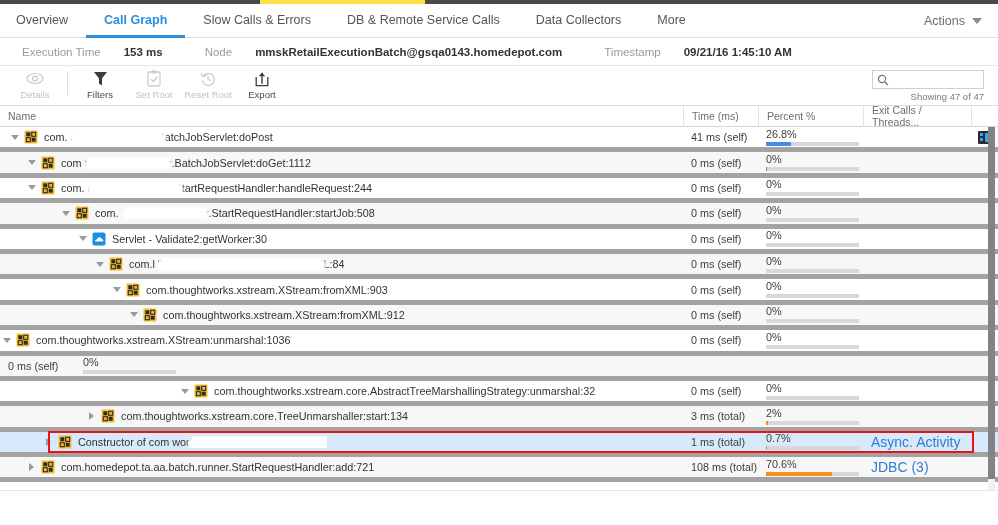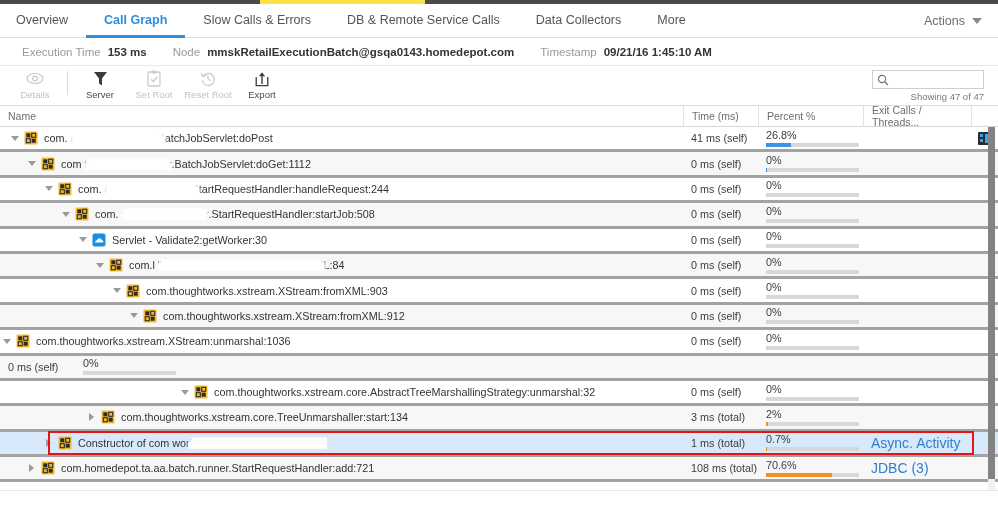--- a/index.html
+++ b/index.html
@@ -58,20 +58,21 @@
 
   
   .summary {
     position: absolute; top: 38px; left: 0; width: 998px; height: 28px;
     background: #fff;
     border-bottom: 1px solid #e8e8e8;
     display: flex; align-items: center;
     font-size: 11.5px;
     padding-left: 22px;
     white-space: nowrap;
+    gap: 16px;
   }
   .sum-label { color: #9a9a9a; margin-right: 7px; }
   .sum-value { color: #333; font-weight: bold; margin-right: 26px; }
 
   
   .toolbar {
     position: absolute; top: 66px; left: 0; width: 998px; height: 40px;
     background: #fff;
     border-bottom: 1px solid #dcdcdc;
   }
@@ -125,21 +126,21 @@
   .tbody {
     position: absolute; top: 127px; left: 0; width: 998px; height: 363px;
     overflow: hidden;
     background: #fff;
   }
   .row {
     position: relative;
     height: 25.4px;
     display: flex; align-items: center;
     font-size: 10.8px; color: #333;
-    border-bottom: 3px solid #a3a3a3;
+    border-bottom: 5px solid #a3a3a3;
   }
   .row.alt { background: #f7f7f7; }
   .row.selected { background: #d7e9fb; }
   .row.redbox::after {
     content: "";
     position: absolute; left: 48px; right: 24px; top: -1px; bottom: -1px;
     border: 2px solid #e81313;
     pointer-events: none;
   }
   .c-name { width: 683px; display: flex; align-items: center; overflow: hidden; }
@@ -260,21 +261,21 @@
       </div>
 
       <div class="tool-sep"></div>
 
       <div class="tool">
         <div class="glyph">
           <svg width="15" height="16" viewBox="0 0 15 16">
             <path d="M1 1 H14 L9 7.6 V14.5 L6 12.6 V7.6 Z" fill="#3c3c3c"></path>
           </svg>
         </div>
-        <div class="tlabel">Server</div>
+        <div class="tlabel">Filters</div>
       </div>
 
       <div class="tool disabled">
         <div class="glyph">
           <svg width="14" height="17" viewBox="0 0 14 17">
             <rect x="1" y="2" width="12" height="14" rx="1.5" fill="none" stroke="#cccccc" stroke-width="1.3"></rect>
             <rect x="4.5" y="0.6" width="5" height="3" rx="0.8" fill="#cccccc"></rect>
             <path d="M4 9 L6.3 11.4 L10.2 6.8" fill="none" stroke="#cccccc" stroke-width="1.4"></path>
           </svg>
         </div>
@@ -373,21 +374,21 @@
         <div class="c-pct">
           <div class="pct-text">0%</div>
           <div class="bar-track">
             <div class="bar-fill" style="width: 0.6%; background: rgb(61, 144, 232);"></div>
           </div>
         </div>
         <div class="c-exit"></div>
         <div class="c-ico"></div>
       </div>
       <div class="row">
-        <div class="c-name" style="padding-left: 42px;">
+        <div class="c-name" style="padding-left: 25px;">
           <div class="twisty">
             <i class="tri-down"></i>
           </div>
           <span class="node-icon"><svg viewBox="0 0 14 14" width="14" height="14">
               <rect x="0.5" y="0.5" width="13" height="13" rx="1" fill="#f5bc2e"></rect>
               <rect x="2.3" y="2.3" width="4" height="4" fill="#2b2b2b"></rect>
               <rect x="7.7" y="2.3" width="4" height="4" fill="none" stroke="#2b2b2b" stroke-width="1.1"></rect>
               <rect x="2.3" y="7.7" width="4" height="4" fill="none" stroke="#2b2b2b" stroke-width="1.1"></rect>
               <rect x="7.7" y="7.7" width="4" height="4" fill="#2b2b2b"></rect>
             </svg></span>

